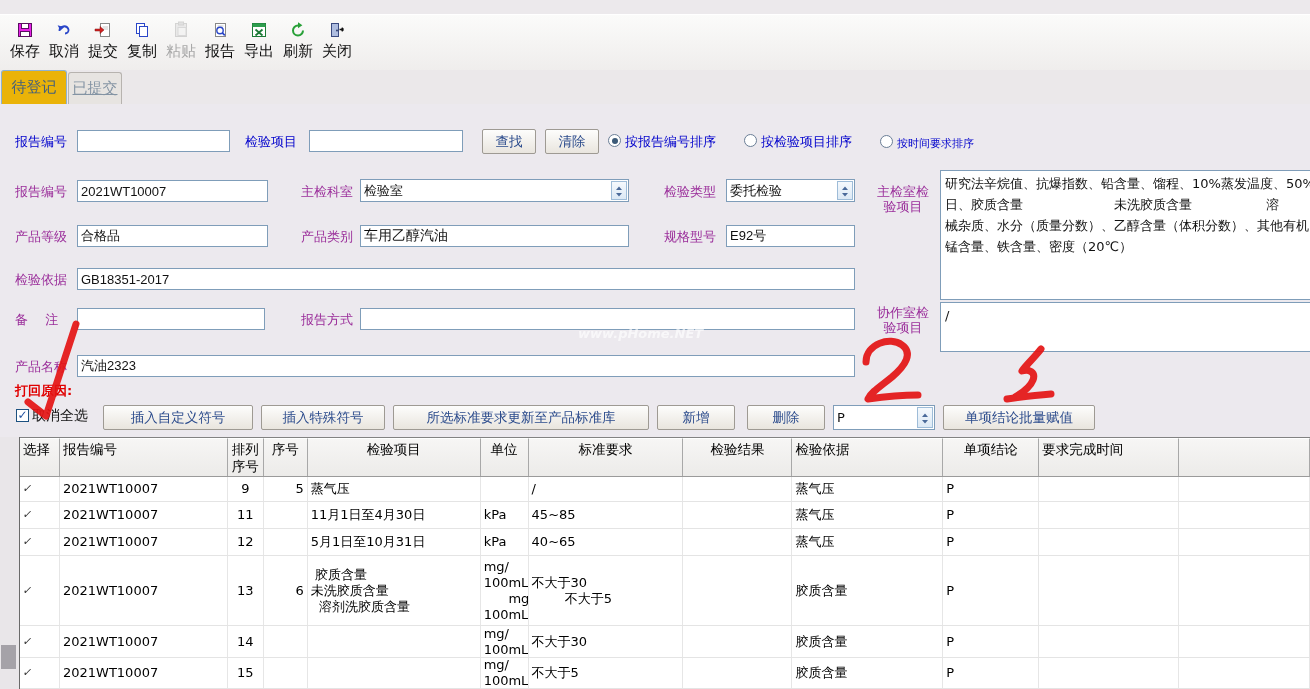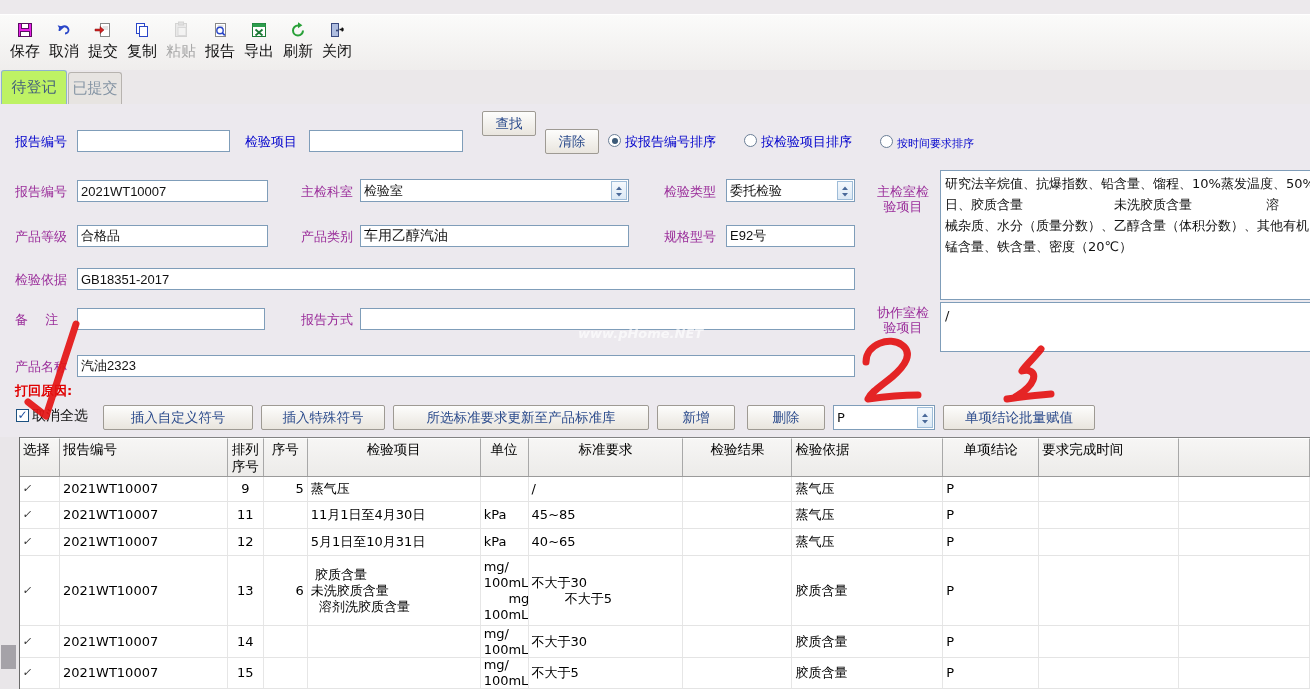--- a/index.html
+++ b/index.html
@@ -22,21 +22,21 @@
   .tbtn{width:38px;margin-right:1px;text-align:center;cursor:default;}
   .tbtn .ticon{display:block;height:20px;margin:1px auto 0;}
   .tbtn .tlabel{display:block;font-size:15px;color:#111;line-height:20px;}
   .tbtn.disabled .tlabel{color:#a8a8a8;}
 
   
   .tabbar{position:absolute;left:0;top:70px;width:1310px;height:34px;background:#ebe8ea;
     border-bottom:1px solid #cdd6de;}
   .tab{position:absolute;top:2px;height:31px;line-height:31px;text-align:center;font-size:15px;
     border:1px solid #b7b3af;border-bottom:none;border-radius:3px 3px 0 0;background:#e7e4e1;color:#8494a4;}
-  .tab.active{top:0;height:33px;line-height:33px;background:#bef264;border-color:#8fb2cf;color:#44607c;}
+  .tab.active{top:0;height:33px;line-height:33px;background:#eab308;border-color:#8fb2cf;color:#44607c;}
 
   
   .content{position:absolute;left:0;top:104px;width:1310px;height:585px;background:#ece9ee;}
   .lbl-blue{position:absolute;font-size:13px;color:#0000cc;white-space:pre;}
   .lbl-purple{position:absolute;font-size:13px;color:#9a2d9a;white-space:pre;text-align:center;line-height:15px;}
   .lbl-red{position:absolute;font-size:13px;color:#e00000;font-weight:bold;}
   .inp{position:absolute;background:#fff;border:1px solid #7f9db9;font-size:13px;color:#111;
     padding:0 3px;line-height:20px;white-space:pre;overflow:hidden;box-sizing:border-box;height:22px;}
   .tarea{position:absolute;background:#fff;border:1px solid #7f9db9;font-size:13px;color:#111;
     padding:2px 4px;line-height:21px;white-space:pre;overflow:hidden;box-sizing:border-box;}
@@ -150,30 +150,30 @@
               <circle cx="9" cy="9.5" r="0.9" fill="#203060"></circle>
               <path d="M11.5 8.5 L15.5 8.5 M15.5 8.5 L13.7 6.8 M15.5 8.5 L13.7 10.2" stroke="#111" stroke-width="1.5" fill="none"></path>
             </svg></span>
           <span class="tlabel">关闭</span>
         </div>
       </div>
   </div>
 
   <div class="tabbar">
     <div class="tab active" style="left:1px;width:64px;">待登记</div>
-    <div class="tab" style="left:68px;width:52px;">已提交</div>
+    <div class="tab" style="left:68px;width:52px;text-decoration:underline;">已提交</div>
   </div>
 
   <div class="content">
 
     <span class="lbl-blue" style="left:15px;top:29px;">报告编号</span>
     <input class="inp" style="left: 77px; top: 26px; width: 153px;" value="">
     <span class="lbl-blue" style="left:245px;top:29px;">检验项目</span>
     <input class="inp" style="left: 309px; top: 26px; width: 154px;" value="">
-    <div class="btn" style="left:482px;top:7px;width:54px;">查找</div>
+    <div class="btn" style="left:482px;top:25px;width:54px;">查找</div>
     <div class="btn" style="left:545px;top:25px;width:54px;">清除</div>
     <div class="radio-row" style="left:608px;top:27px;" id="sort-radios">
         <span style="margin-right: 28px;"><span class="radio sel"></span><span style="font-size:13px;color:#0000cc;">按报告编号排序</span></span>
         <span style="margin-right: 28px;"><span class="radio"></span><span style="font-size:13px;color:#0000cc;">按检验项目排序</span></span>
         <span style="margin-right: 28px;"><span class="radio"></span><span style="font-size:11px;color:#0000cc;">按时间要求排序</span></span>
       </div>
 
     <span class="lbl-purple" style="left:15px;top:80px;">报告编号</span>
     <input class="inp" style="left: 77px; top: 76px; width: 191px;" value="2021WT10007">
     <span class="lbl-purple" style="left:301px;top:80px;">主检科室</span>

